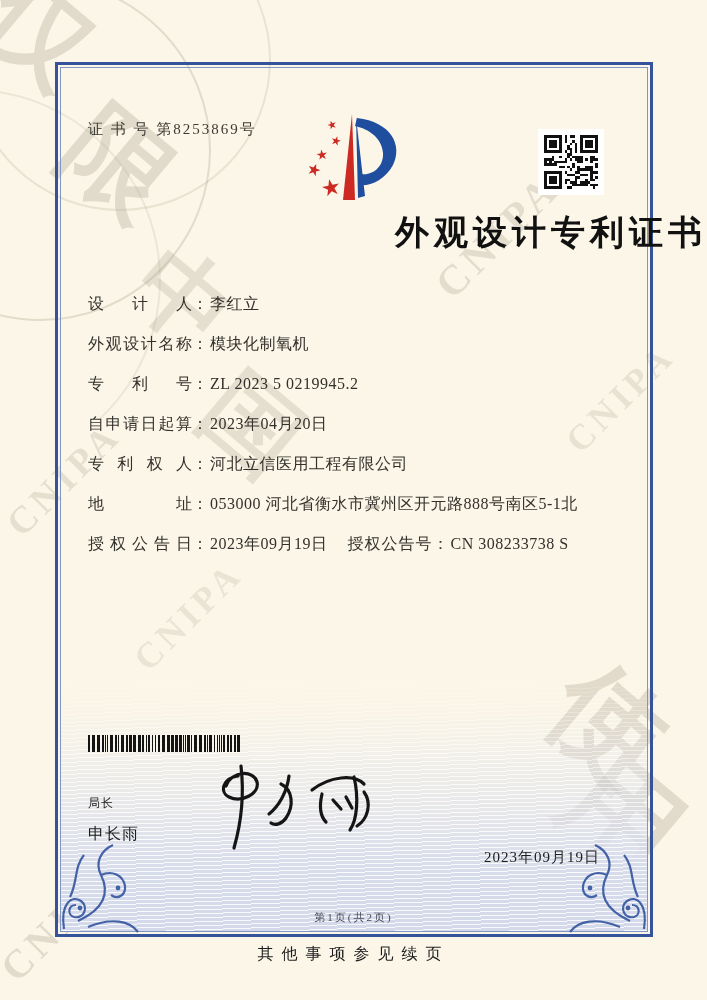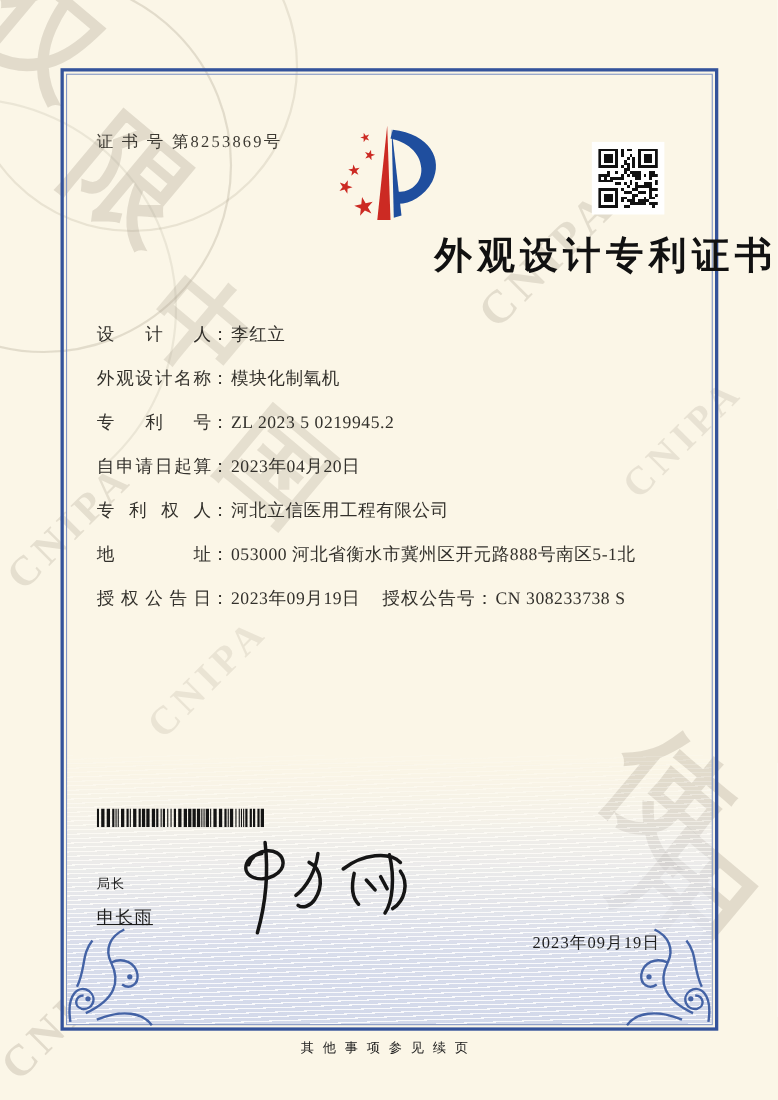--- a/index.html
+++ b/index.html
@@ -42,26 +42,26 @@
   
   .paras{position:absolute;left:80px;top:591px;width:550px;z-index:2;font-size:13px;
          line-height:20px;color:#39362f;letter-spacing:.6px;}
   .paras p{margin:0 0 3px 0;text-indent:2em;}
   
   .barcode{position:absolute;left:88px;top:735px;z-index:2;}
   
   .signer-title{position:absolute;left:88px;top:795px;font-family:"Liberation Sans",sans-serif;
                 font-size:12px;color:#1c1c1c;z-index:2;letter-spacing:1px;}
   .signer-name{position:absolute;left:88px;top:824px;font-family:"Liberation Sans",sans-serif;
-               font-size:16px;color:#1c1c1c;z-index:2;letter-spacing:1px;text-decoration:underline;}
+               font-size:16px;color:#1c1c1c;z-index:2;letter-spacing:1px;}
   .signature{position:absolute;left:196px;top:762px;z-index:2;}
   .issue-date{position:absolute;left:484px;top:848px;font-size:15px;color:#1e1e1e;z-index:2;letter-spacing:1px;}
   .page-info{position:absolute;left:0;top:910px;width:100%;text-align:center;font-size:11px;
              color:#4a4a55;letter-spacing:2px;z-index:2;}
-  .cont-note{position:absolute;left:0;top:944px;width:100%;text-align:center;font-size:12px;
+  .cont-note{position:absolute;left:0;top:944px;width:100%;text-align:center;font-size:16px;
              color:#1c1c1c;letter-spacing:8px;z-index:2;}
 </style>
 </head>
 <body>
 
 <div class="page">
 
   <svg class="arcs" width="420" height="420">
     <circle cx="40" cy="150" r="170" fill="none" stroke="rgba(168,158,138,0.30)" stroke-width="2"></circle>
     <circle cx="120" cy="60" r="150" fill="none" stroke="rgba(168,158,138,0.22)" stroke-width="2"></circle>
@@ -434,15 +434,16 @@
       <path d="M116,28 C134,14 158,12 168,22"></path>
       <path d="M158,15 C163,36 161,58 154,68"></path>
       <path d="M126,32 C123,45 125,55 130,60"></path>
       <path d="M137,38 l8,9"></path>
       <path d="M150,35 l6,11"></path>
       <path d="M168,30 C176,41 172,57 161,64"></path>
     </g>
   </svg>
   <div class="issue-date">2023年09月19日</div>
 
+  <div class="page-info">第1页(共2页)</div>
   <div class="cont-note">其他事项参见续页</div>
 
 </div>
 
 </body></html>

